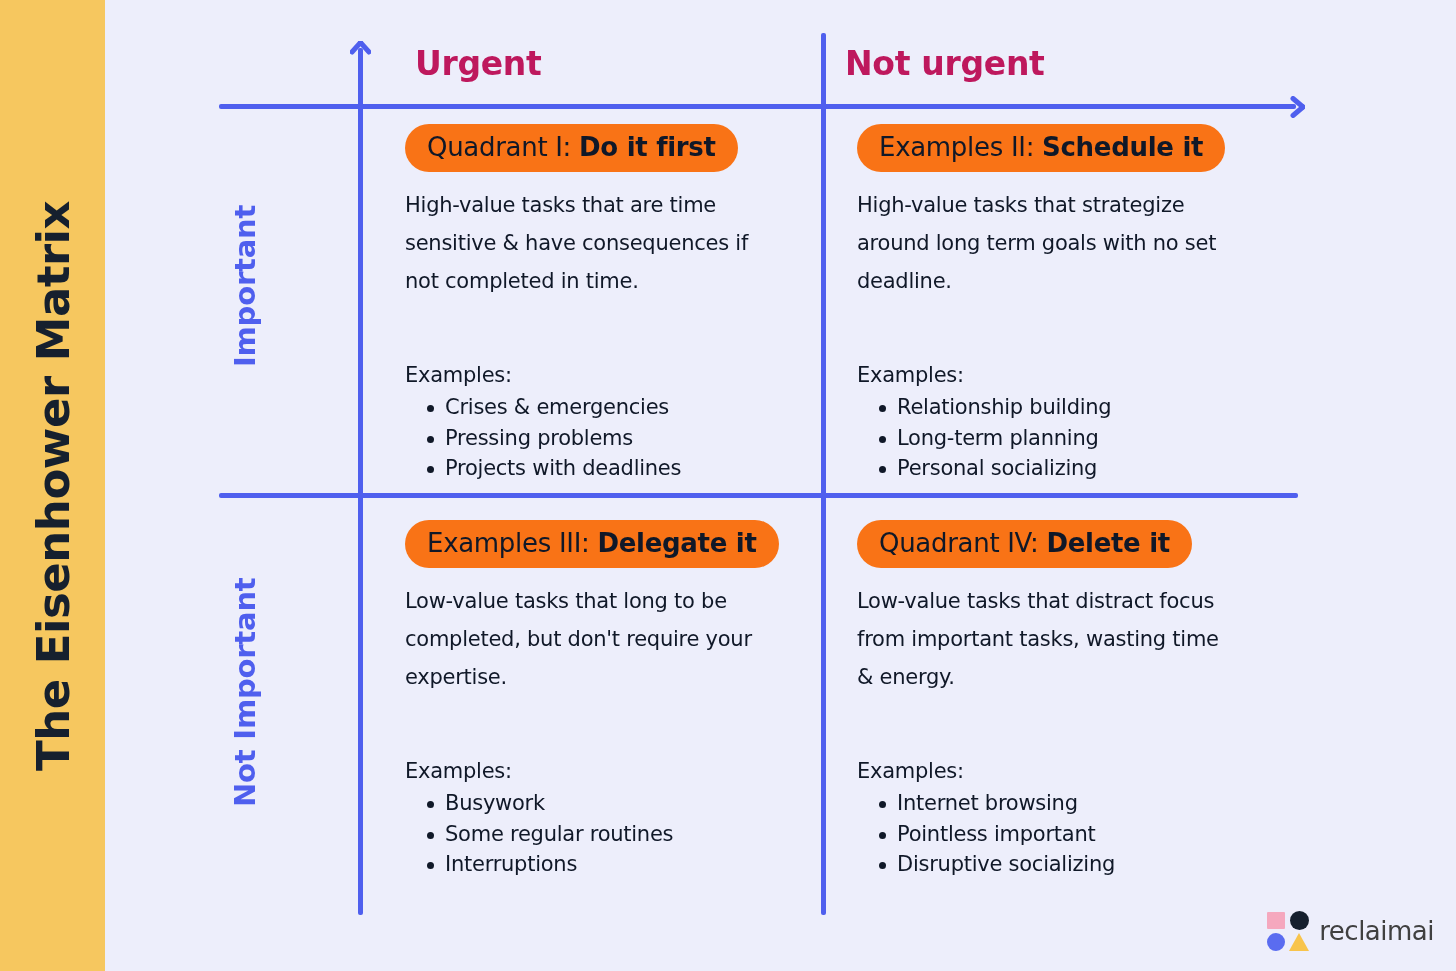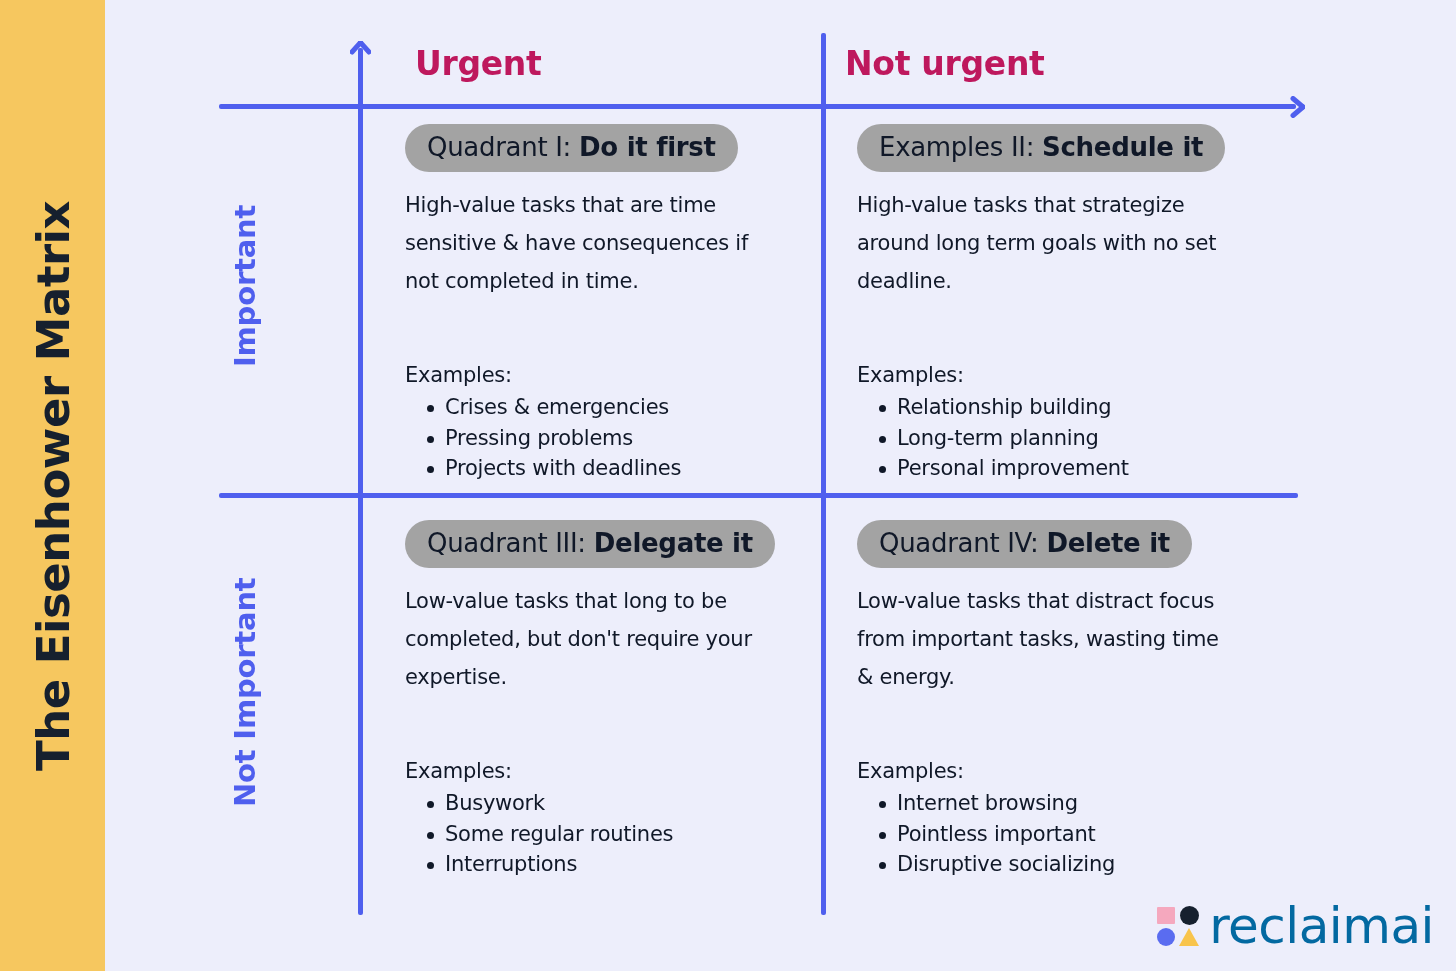--- a/index.html
+++ b/index.html
@@ -142,21 +142,21 @@
   .quad {
     position: absolute;
   }
   .quad.q1 { left: 300px; top: 124px; width: 400px; }
   .quad.q2 { left: 752px; top: 124px; width: 420px; }
   .quad.q3 { left: 300px; top: 520px; width: 400px; }
   .quad.q4 { left: 752px; top: 520px; width: 420px; }
 
   .quad-pill {
     display: inline-block;
-    background: #a3a3a3;
+    background: #f97316;
     border-radius: 999px;
     padding: 8px 22px 10px 22px;
     font-size: 26px;
     color: #101828;
     font-family: "DejaVu Sans", sans-serif;
     letter-spacing: -0.3px;
     white-space: nowrap;
     margin-bottom: 14px;
   }
   .quad-pill .pill-label { font-weight: 400; }
@@ -244,23 +244,23 @@
   }
   .logo-tri {
     position: absolute;
     left: 22px; top: 22px;
     width: 0; height: 0;
     border-left: 10px solid transparent;
     border-right: 10px solid transparent;
     border-bottom: 18px solid #F8C44C;
   }
   .logo-word {
-    font-size: 50px;
+    font-size: 26px;
     font-weight: 500;
-    color: #0369a1;
+    color: #404040;
     font-family: "DejaVu Sans", sans-serif;
     letter-spacing: -0.5px;
     line-height: 1;
   }
 </style>
 </head>
 <body>
 
 <div class="sidebar">
   <div class="sidebar-title">The Eisenhower Matrix</div>
@@ -305,27 +305,27 @@
   <div class="quad q2">
     <div class="quad-pill">
       <span class="pill-label">Examples II:</span>
       <span class="pill-action">Schedule it</span>
     </div>
     <div class="quad-desc">High-value tasks that strategize around long term goals with no set deadline.</div>
     <div class="quad-examples-label">Examples:</div>
     <ul class="quad-list">
       <li>Relationship building</li>
       <li>Long-term planning</li>
-      <li>Personal improvement</li>
+      <li>Personal socializing</li>
     </ul>
   </div>
 
   <div class="quad q3">
     <div class="quad-pill">
-      <span class="pill-label">Quadrant III:</span>
+      <span class="pill-label">Examples III:</span>
       <span class="pill-action">Delegate it</span>
     </div>
     <div class="quad-desc">Low-value tasks that long to be completed, but don't require your expertise.</div>
     <div class="quad-examples-label">Examples:</div>
     <ul class="quad-list">
       <li>Busywork</li>
       <li>Some regular routines</li>
       <li>Interruptions</li>
     </ul>
   </div>

